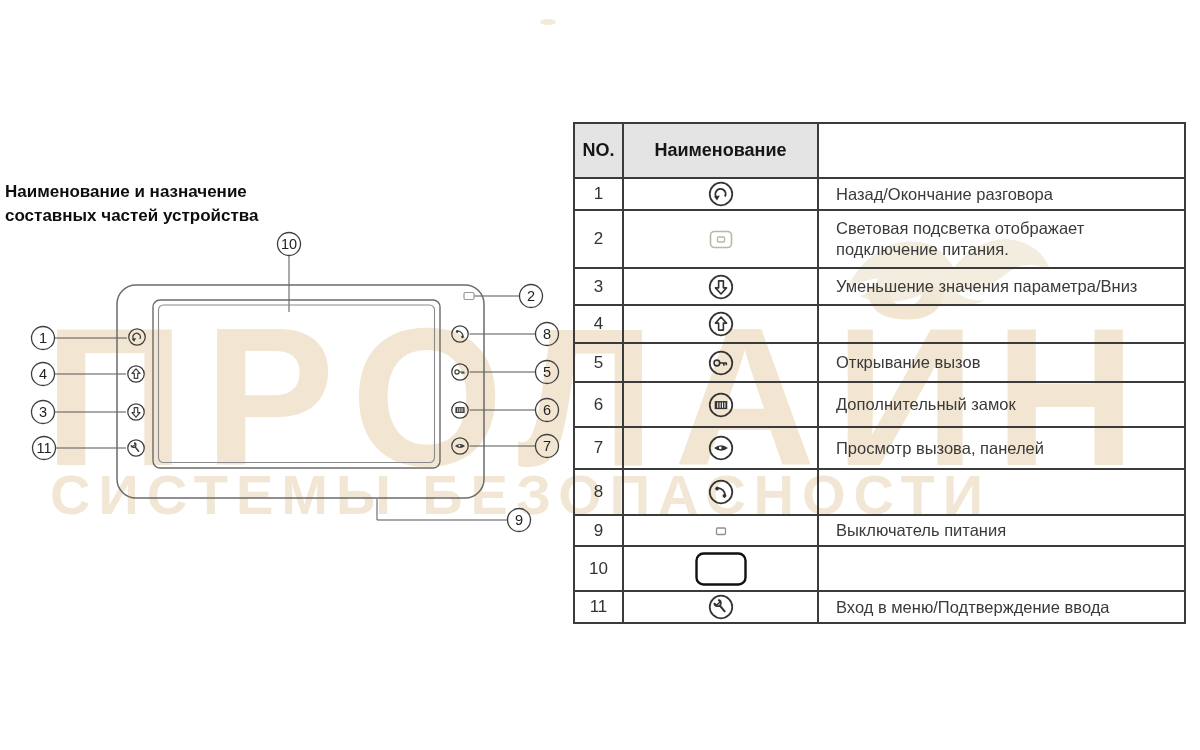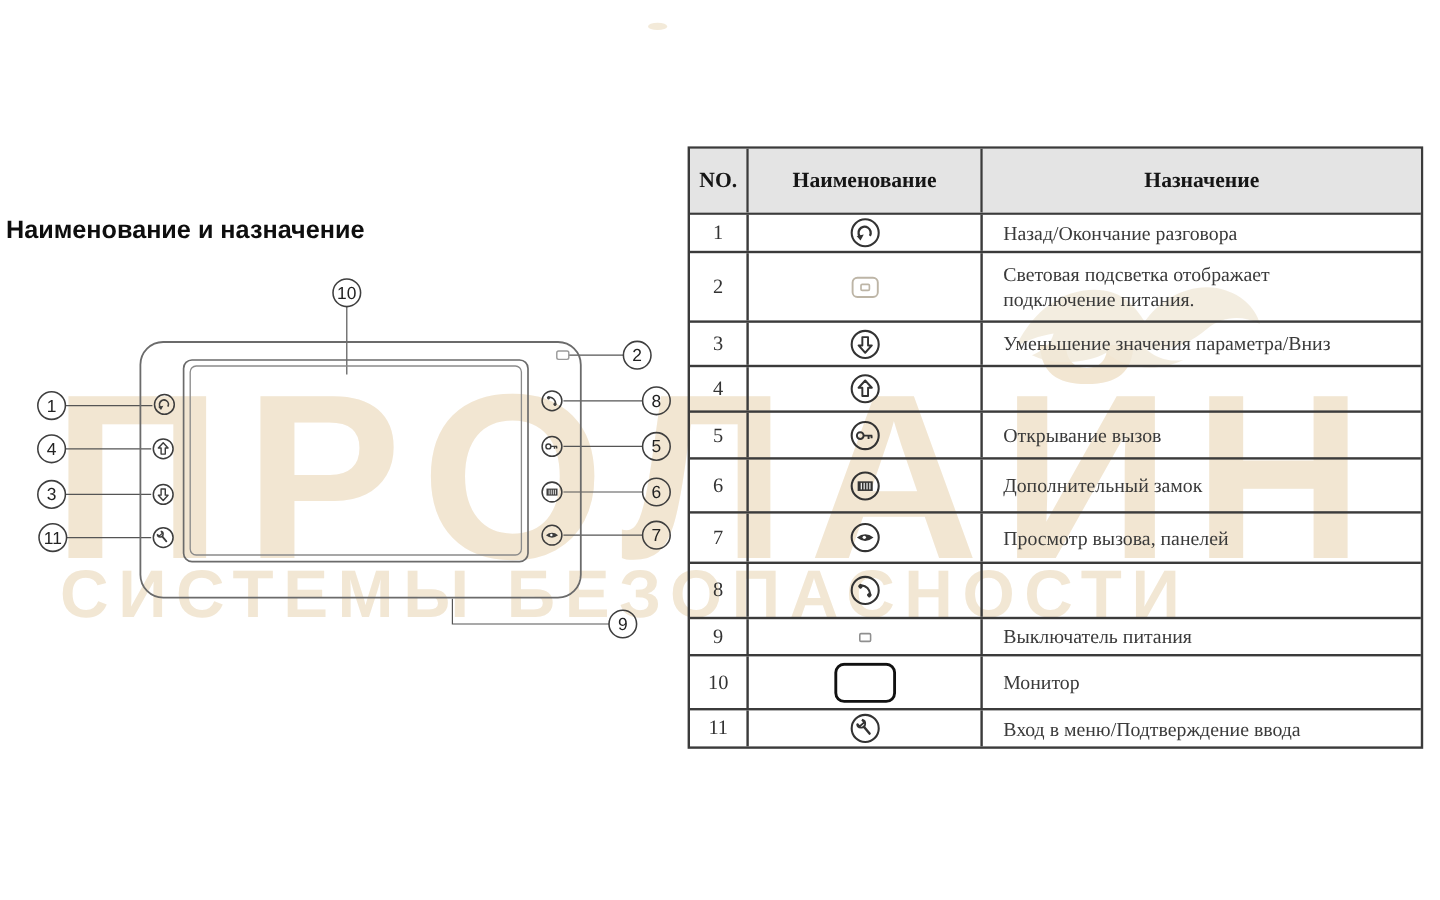--- a/index.html
+++ b/index.html
@@ -8,28 +8,28 @@
     font-family:"Liberation Sans",sans-serif;
   }
   
   .wm{position:absolute;z-index:0;color:#f2e6d2;font-weight:bold;white-space:nowrap;user-select:none;}
   .wm-line1{left:44px;top:300px;font-size:196px;line-height:1;letter-spacing:19px;}
   .wm-line2{left:50px;top:467px;font-size:56px;line-height:1;letter-spacing:8px;color:#f2e7d4;}
   .wm-bird{position:absolute;left:842px;top:216px;z-index:0;}
   .wm-speck{position:absolute;left:540px;top:19px;width:16px;height:6px;border-radius:50%;
     background:#f3ead9;z-index:0;}
   
-  .doc-title{position:absolute;left:5px;top:180px;z-index:2;font-size:21px;font-weight:bold;
+  .doc-title{position:absolute;left:5px;top:180px;z-index:2;font-size:17px;font-weight:bold;
     color:#0e0e0e;line-height:24px;}
   
   .diagram{position:absolute;left:0;top:228px;z-index:2;}
   .diagram text{font-family:"Liberation Sans",sans-serif;font-size:14.5px;fill:#222;}
   
   .tbl{position:absolute;left:573px;top:122px;width:613px;z-index:2;
-    border:2px solid #3b3b3b;box-sizing:border-box;background:transparent;font-family:Liberation Serif, serif;}
+    border:2px solid #3b3b3b;box-sizing:border-box;background:transparent;}
   .trow{display:grid;grid-template-columns:49px 195px 1fr;border-bottom:2px solid #3b3b3b;}
   .trow:last-child{border-bottom:none;}
   .tcell{display:flex;align-items:center;justify-content:center;box-sizing:border-box;}
   .c-no{border-right:2px solid #3b3b3b;font-size:17px;color:#333;}
   .c-name{border-right:2px solid #3b3b3b;}
   .c-purp{justify-content:flex-start;padding-left:17px;font-size:16.5px;color:#3a3a3a;
     white-space:pre-line;line-height:21px;border-radius:12px;}
   .thead .tcell{background:#e4e4e4;font-weight:bold;font-size:18px;color:#161616;}
   .tico{color:#333;display:block;}
   .hidden-defs{position:absolute;width:0;height:0;overflow:hidden;}
@@ -92,20 +92,21 @@
   <div class="wm wm-line2">СИСТЕМЫ БЕЗОПАСНОСТИ</div>
   <svg class="wm-bird" width="210" height="95" viewBox="0 0 210 95">
     <path d="M4,74 C20,40 48,22 78,26 C96,29 104,40 112,52 C124,34 148,20 172,24 C192,28 204,40 208,54
              C192,46 176,48 164,58 C150,70 132,78 112,74 C120,82 132,86 144,84 C124,94 96,92 80,78
              C62,88 34,88 18,80 C28,76 34,70 36,62 C24,64 12,68 4,74 Z" fill="#f0e8d8" opacity="0.8"></path>
   </svg>
   <div class="wm-speck"></div>
 
   <div class="doc-title">
     <div>Наименование и назначение</div>
+    <div>составных частей устройства</div>
   </div>
 
   <svg class="diagram" width="580" height="320" viewBox="0 228 580 320">
 
     <g stroke="#555" stroke-width="1" fill="none">
       <path d="M289,255.5 V312"></path>
       <path d="M474,296 H519.5"></path>
       <path d="M54.5,338 H127"></path>
       <path d="M54.5,374 H126"></path>
       <path d="M54.5,412 H126"></path>
@@ -158,21 +159,20 @@
       <text x="547" y="451">7</text>
       <text x="519" y="525">9</text>
     </g>
   </svg>
 
   <div class="tbl">
 
     <div class="trow thead" style="height:53px">
       <div class="tcell c-no">NO.</div>
       <div class="tcell c-name">Наименование</div>
-      <div class="tcell">Назначение</div>
     </div>
 
     <div class="trow" style="height:30px">
       <div class="tcell c-no">1</div>
       <div class="tcell c-name">
         <svg class="tico" width="26" height="26" viewBox="0 0 24 24">
             <use href="#i-back"></use>
           </svg>
       </div>
       <div class="tcell c-purp">Назад/Окончание разговора</div>
@@ -258,21 +258,20 @@
       <div class="tcell c-purp">Выключатель питания</div>
     </div>
 
     <div class="trow" style="height:43px">
       <div class="tcell c-no">10</div>
       <div class="tcell c-name">
         <svg class="tico" width="52" height="34" viewBox="0 0 52 34">
           <rect x="1.5" y="1.5" width="49" height="31" rx="7" fill="none" stroke="#111" stroke-width="2.4"></rect>
         </svg>
       </div>
-      <div class="tcell c-purp">Монитор</div>
     </div>
 
     <div class="trow" style="height:30px">
       <div class="tcell c-no">11</div>
       <div class="tcell c-name">
         <svg class="tico" width="26" height="26" viewBox="0 0 24 24">
             <use href="#i-wrench"></use>
           </svg>
       </div>
       <div class="tcell c-purp">Вход в меню/Подтверждение ввода</div>

